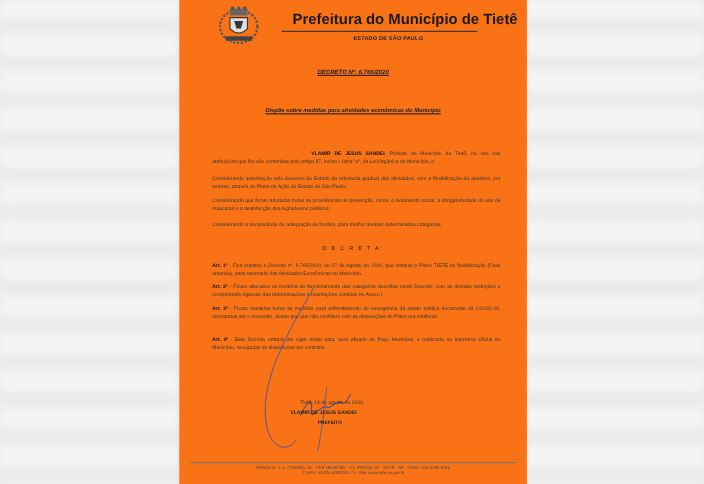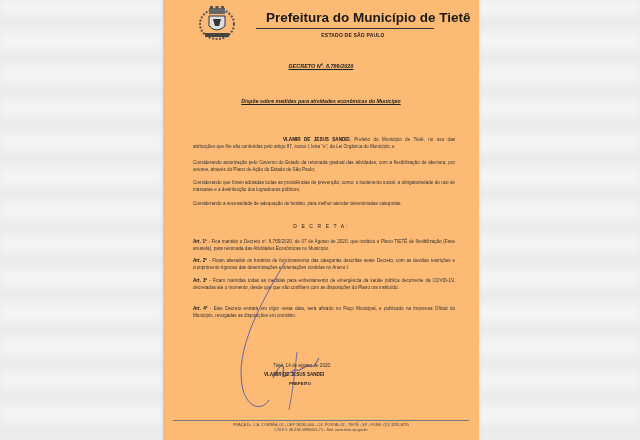--- a/index.html
+++ b/index.html
@@ -11,21 +11,21 @@
   .bg-blur {
     position:absolute; top:0; bottom:0; width:163px;
     background:
       repeating-linear-gradient(180deg, #f4f4f4 0px, #f4f4f4 14px, #e6e6e6 22px, #f4f4f4 34px);
     filter: blur(4px);
   }
   .bg-left { left:0; }
   .bg-right { right:0; width:162px; }
   .page {
     position:absolute; left:163px; top:0; width:316px; height:440px;
-    background:#fdba74;
+    background:#f97316;
     box-shadow:0 0 3px rgba(0,0,0,0.08);
   }
   .crest {
     position:absolute; left:34px; top:4px; width:40px; height:38px;
   }
   .header-title {
     position:absolute; left:103px; top:10px;
     font-size:13.5px; font-weight:bold; color:#1a1a1a; white-space:nowrap;
   }
   .header-rule {

